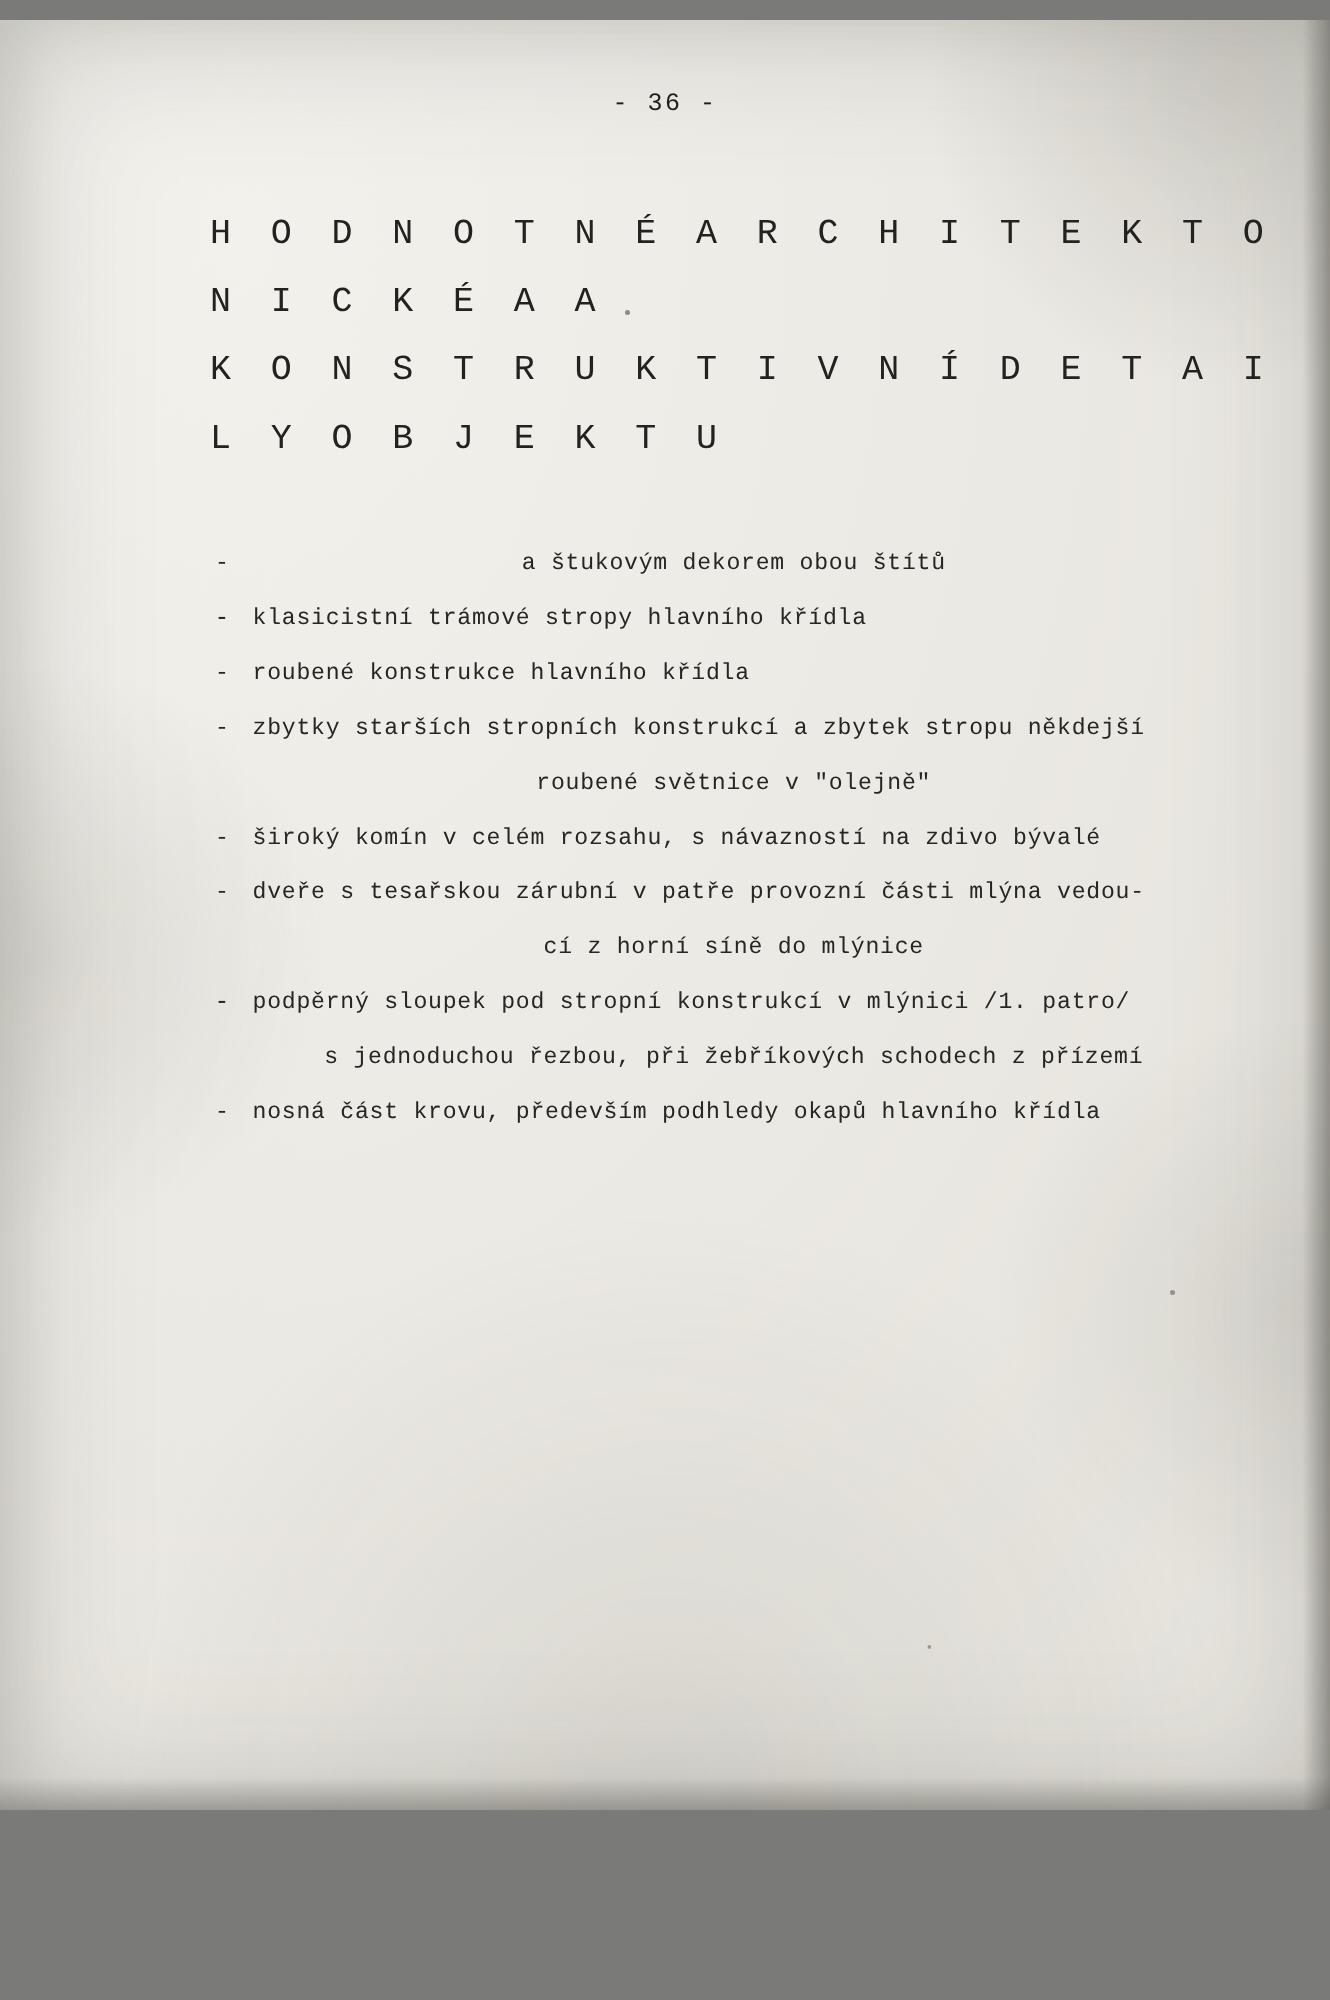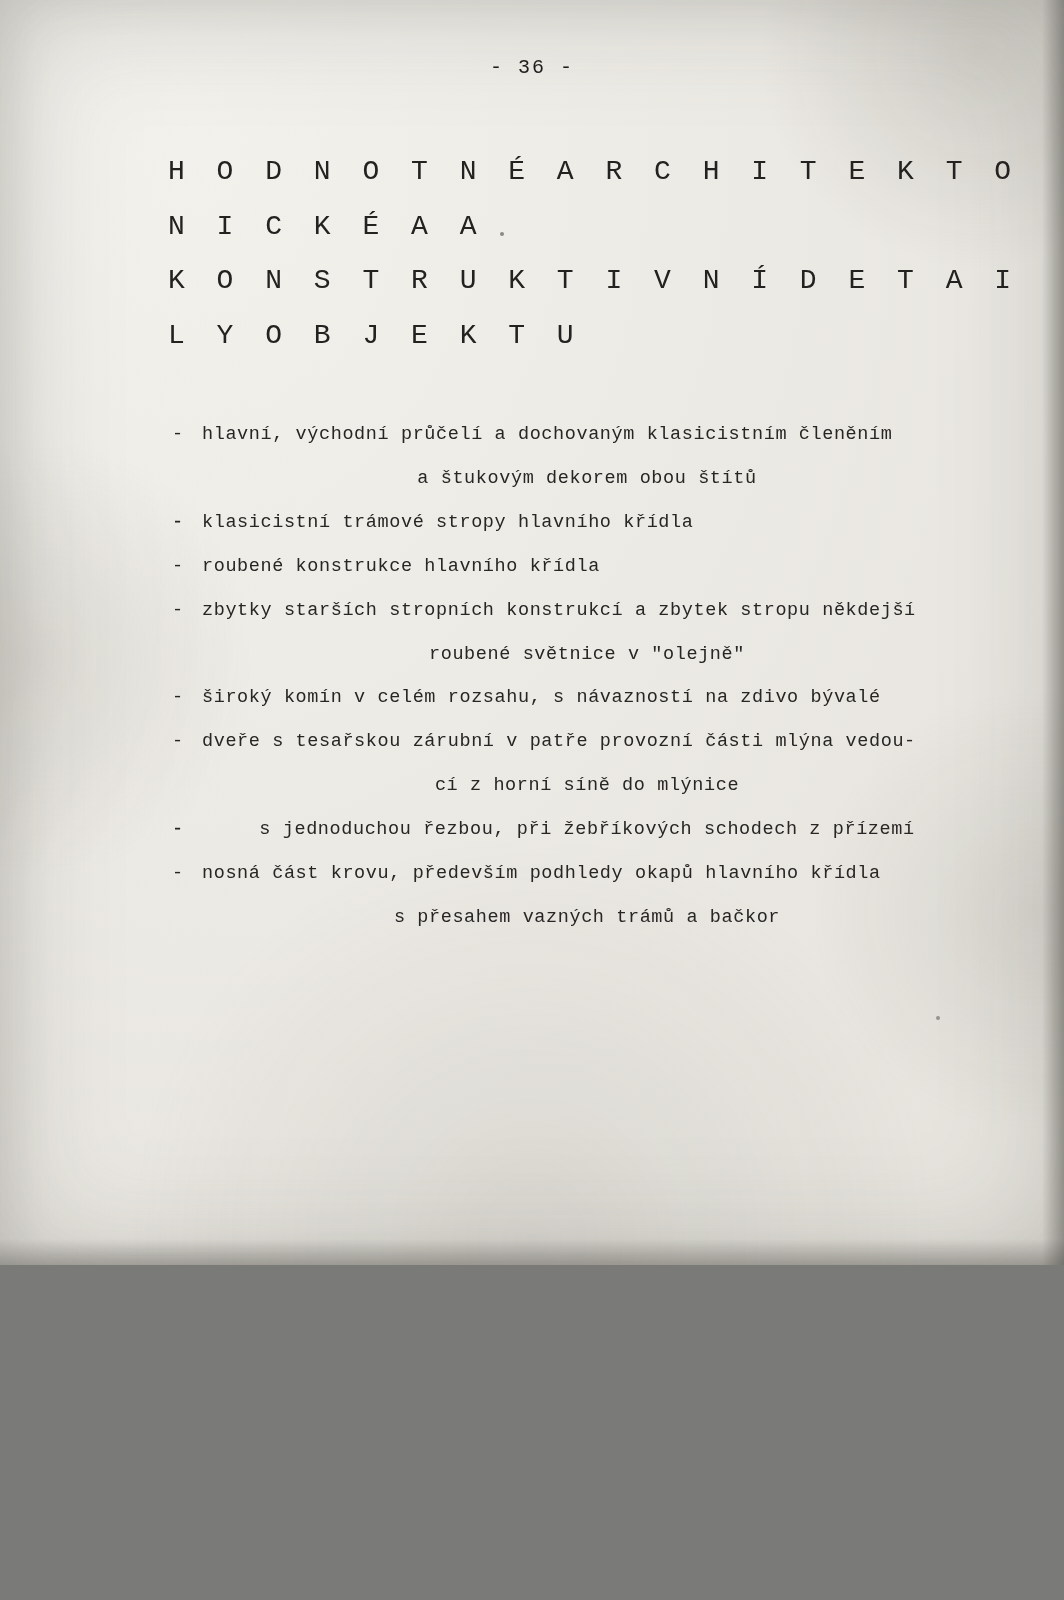--- a/index.html
+++ b/index.html
@@ -3,22 +3,22 @@
 <meta charset="utf-8">
 <style>
   html, body {
     margin: 0;
     padding: 0;
     background: #7a7a78;
   }
   .page {
     position: relative;
     width: 1064px;
-    height: 1265px;
-    margin: 0 auto;
+    height: 1432px;
+    margin: 16px auto;
     background:
       radial-gradient(ellipse at 18% 12%, #f2f1ec 0%, #eceae4 45%, #e4e2db 100%);
     overflow: hidden;
     font-family: "Liberation Mono", "DejaVu Sans Mono", monospace;
     color: #2b2a28;
   }
   
   .page::before {
     content: "";
     position: absolute;
@@ -121,21 +121,20 @@
 
     <div class="heading">
       <span>H O D N O T N É  A R C H I T E K T O N I C K É  A A</span>
       <span class="line2">K O N S T R U K T I V N Í  D E T A I L Y  O B J E K T U</span>
     </div>
 
     <div class="list">
 
       <div class="item">
         <span class="dash">-</span>
-        <span>hlavní, východní průčelí a dochovaným klasicistním členěním</span>
         <span class="l2">a štukovým dekorem obou štítů</span>
       </div>
 
       <div class="item">
         <span class="dash">-</span>
       </div>
 
       <div class="item">
         <span class="dash">-</span>
         <span>klasicistní trámové stropy hlavního křídla</span>
@@ -162,27 +161,27 @@
         <span>dveře s tesařskou zárubní v patře provozní části mlýna vedou-</span>
         <span class="l2">cí z horní síně do mlýnice</span>
       </div>
 
       <div class="item">
         <span class="dash">-</span>
       </div>
 
       <div class="item">
         <span class="dash">-</span>
+        <span>podpěrný sloupek pod stropní konstrukcí v mlýnici /1. patro/</span>
         <span class="l2">s jednoduchou řezbou, při žebříkových schodech z přízemí</span>
       </div>
 
       <div class="item">
         <span class="dash">-</span>
         <span>nosná část krovu, především podhledy okapů hlavního křídla</span>
-        <span class="l2">s přesahem vazných trámů a bačkor</span>
       </div>
 
     </div>
   </div>
 
   <span class="speck" style="left:988px;top:1540px;width:6px;height:6px;"></span>
   <span class="speck" style="left:936px;top:1016px;width:4px;height:4px;opacity:.5;"></span>
   <span class="speck" style="left:500px;top:232px;width:4px;height:4px;opacity:.6;"></span>
   <span class="speck" style="left:742px;top:1300px;width:3px;height:3px;opacity:.45;"></span>
 </div>

